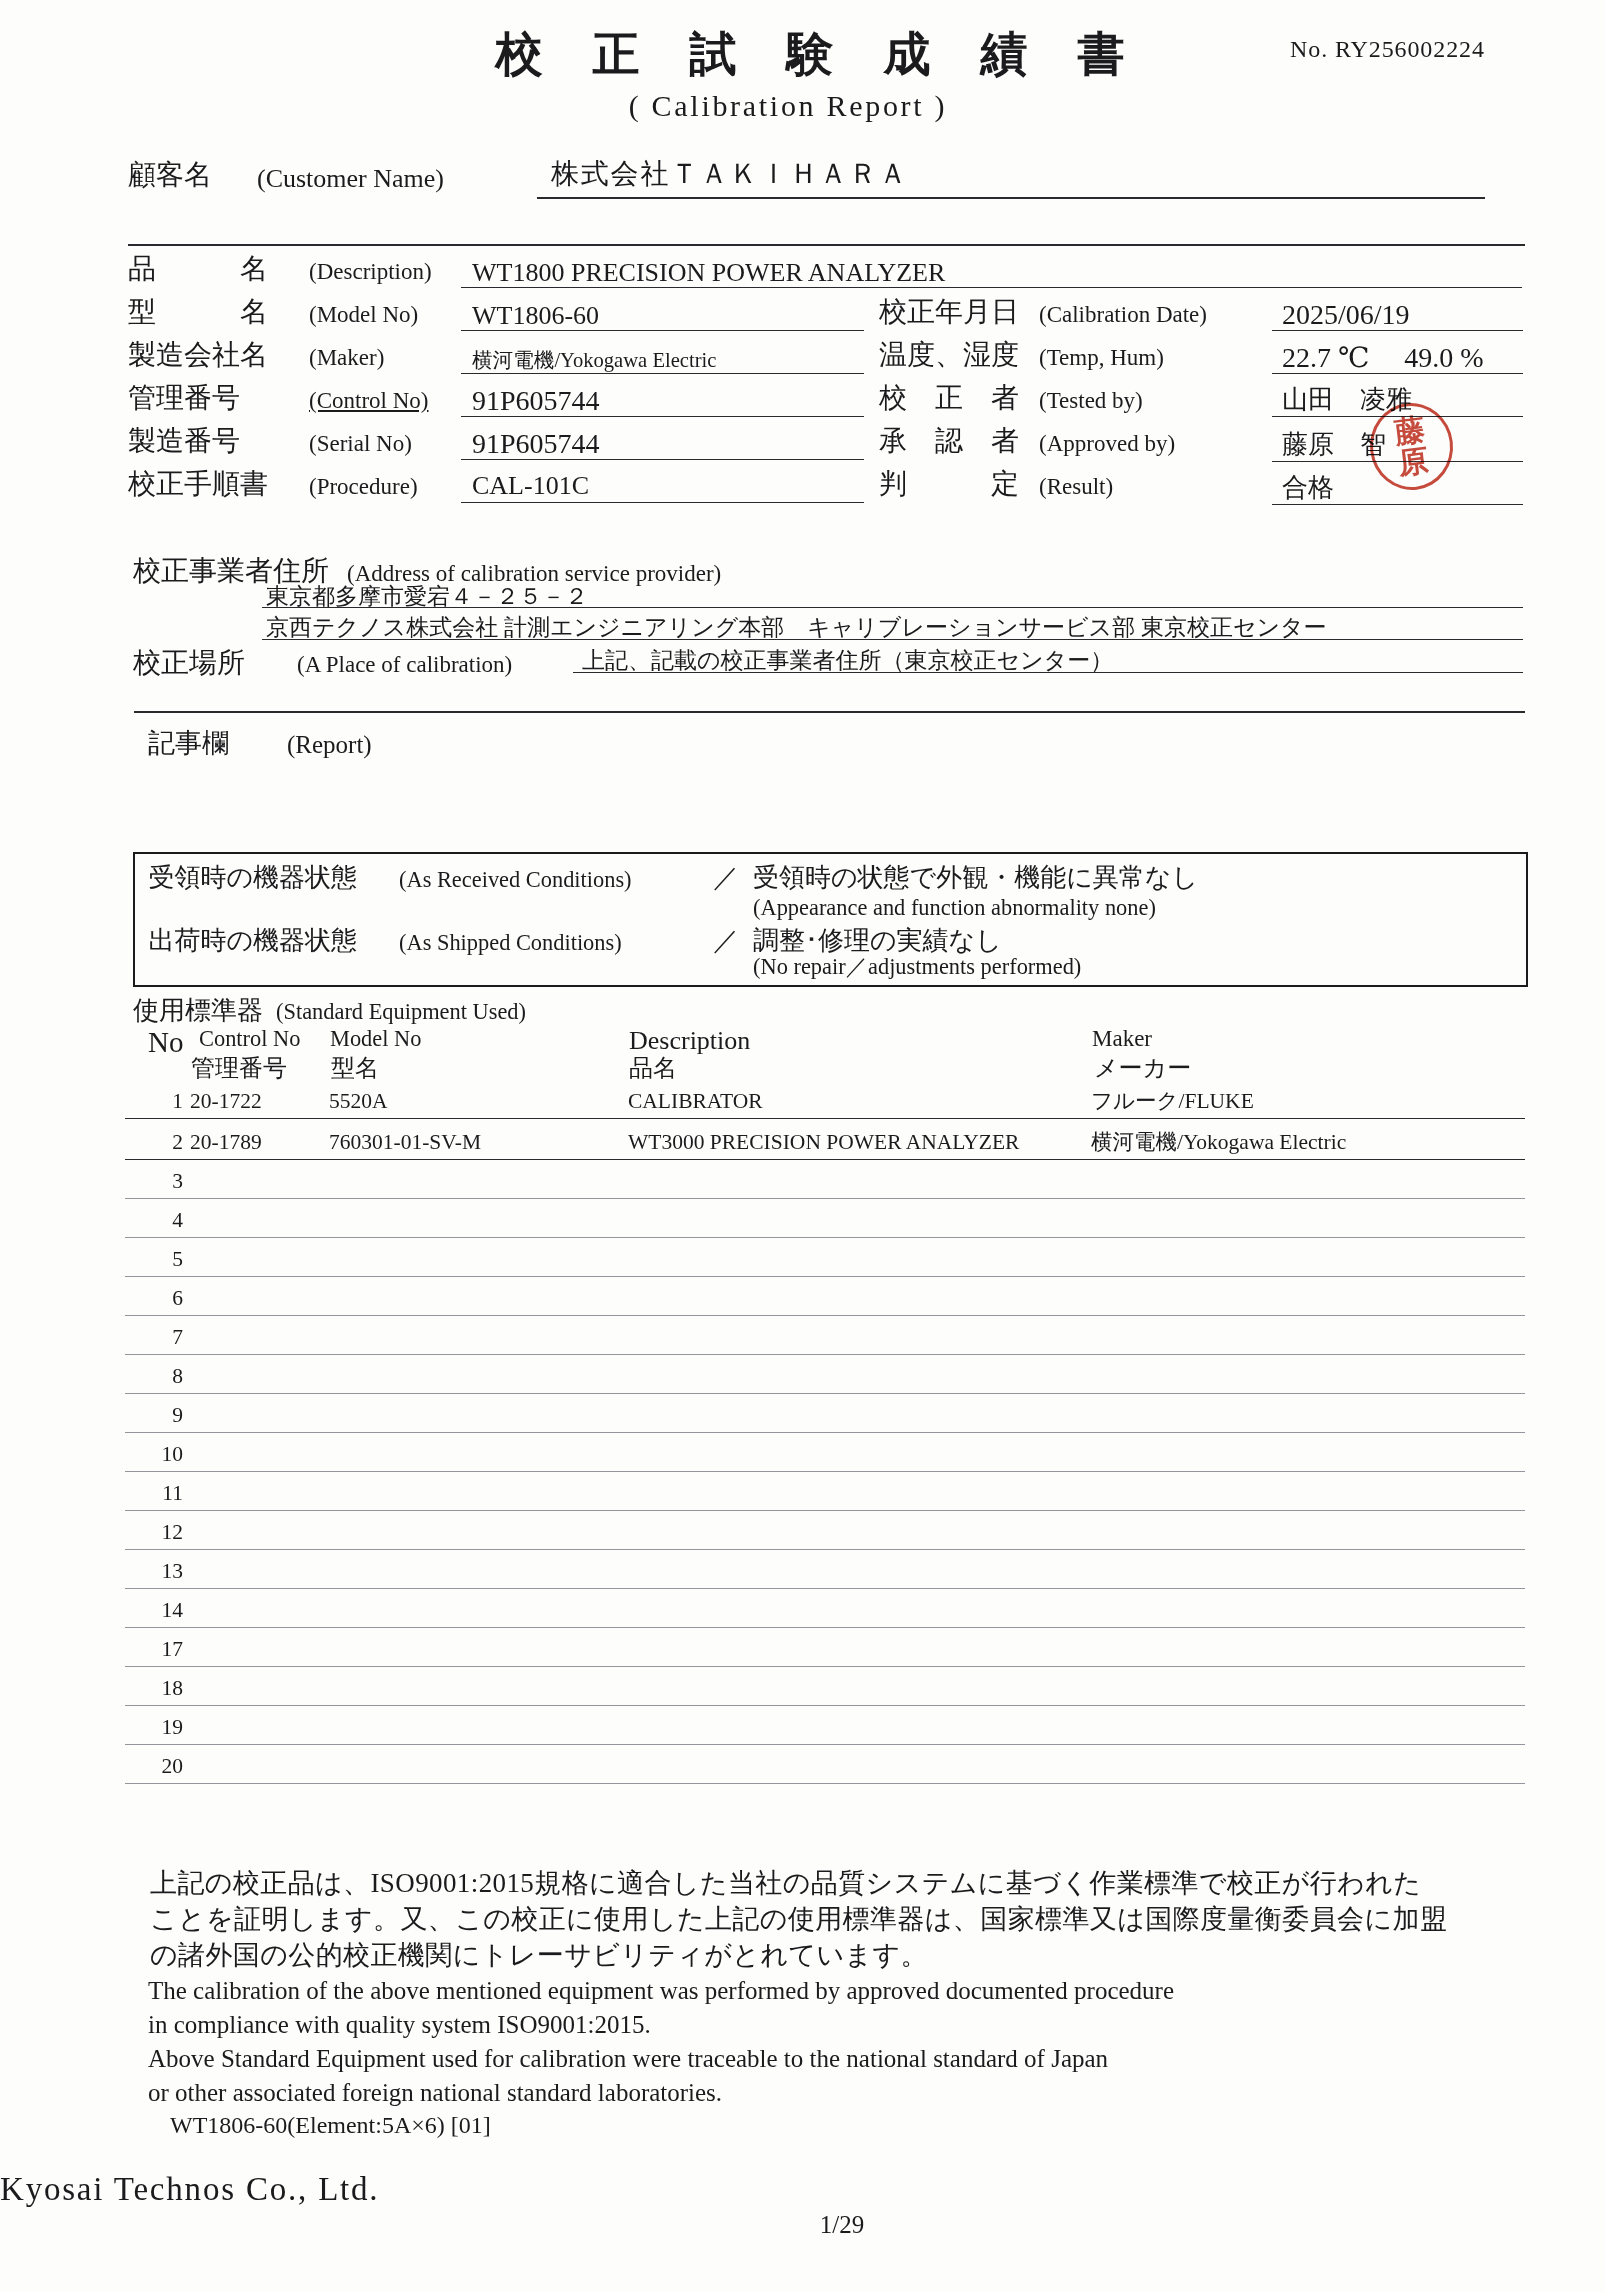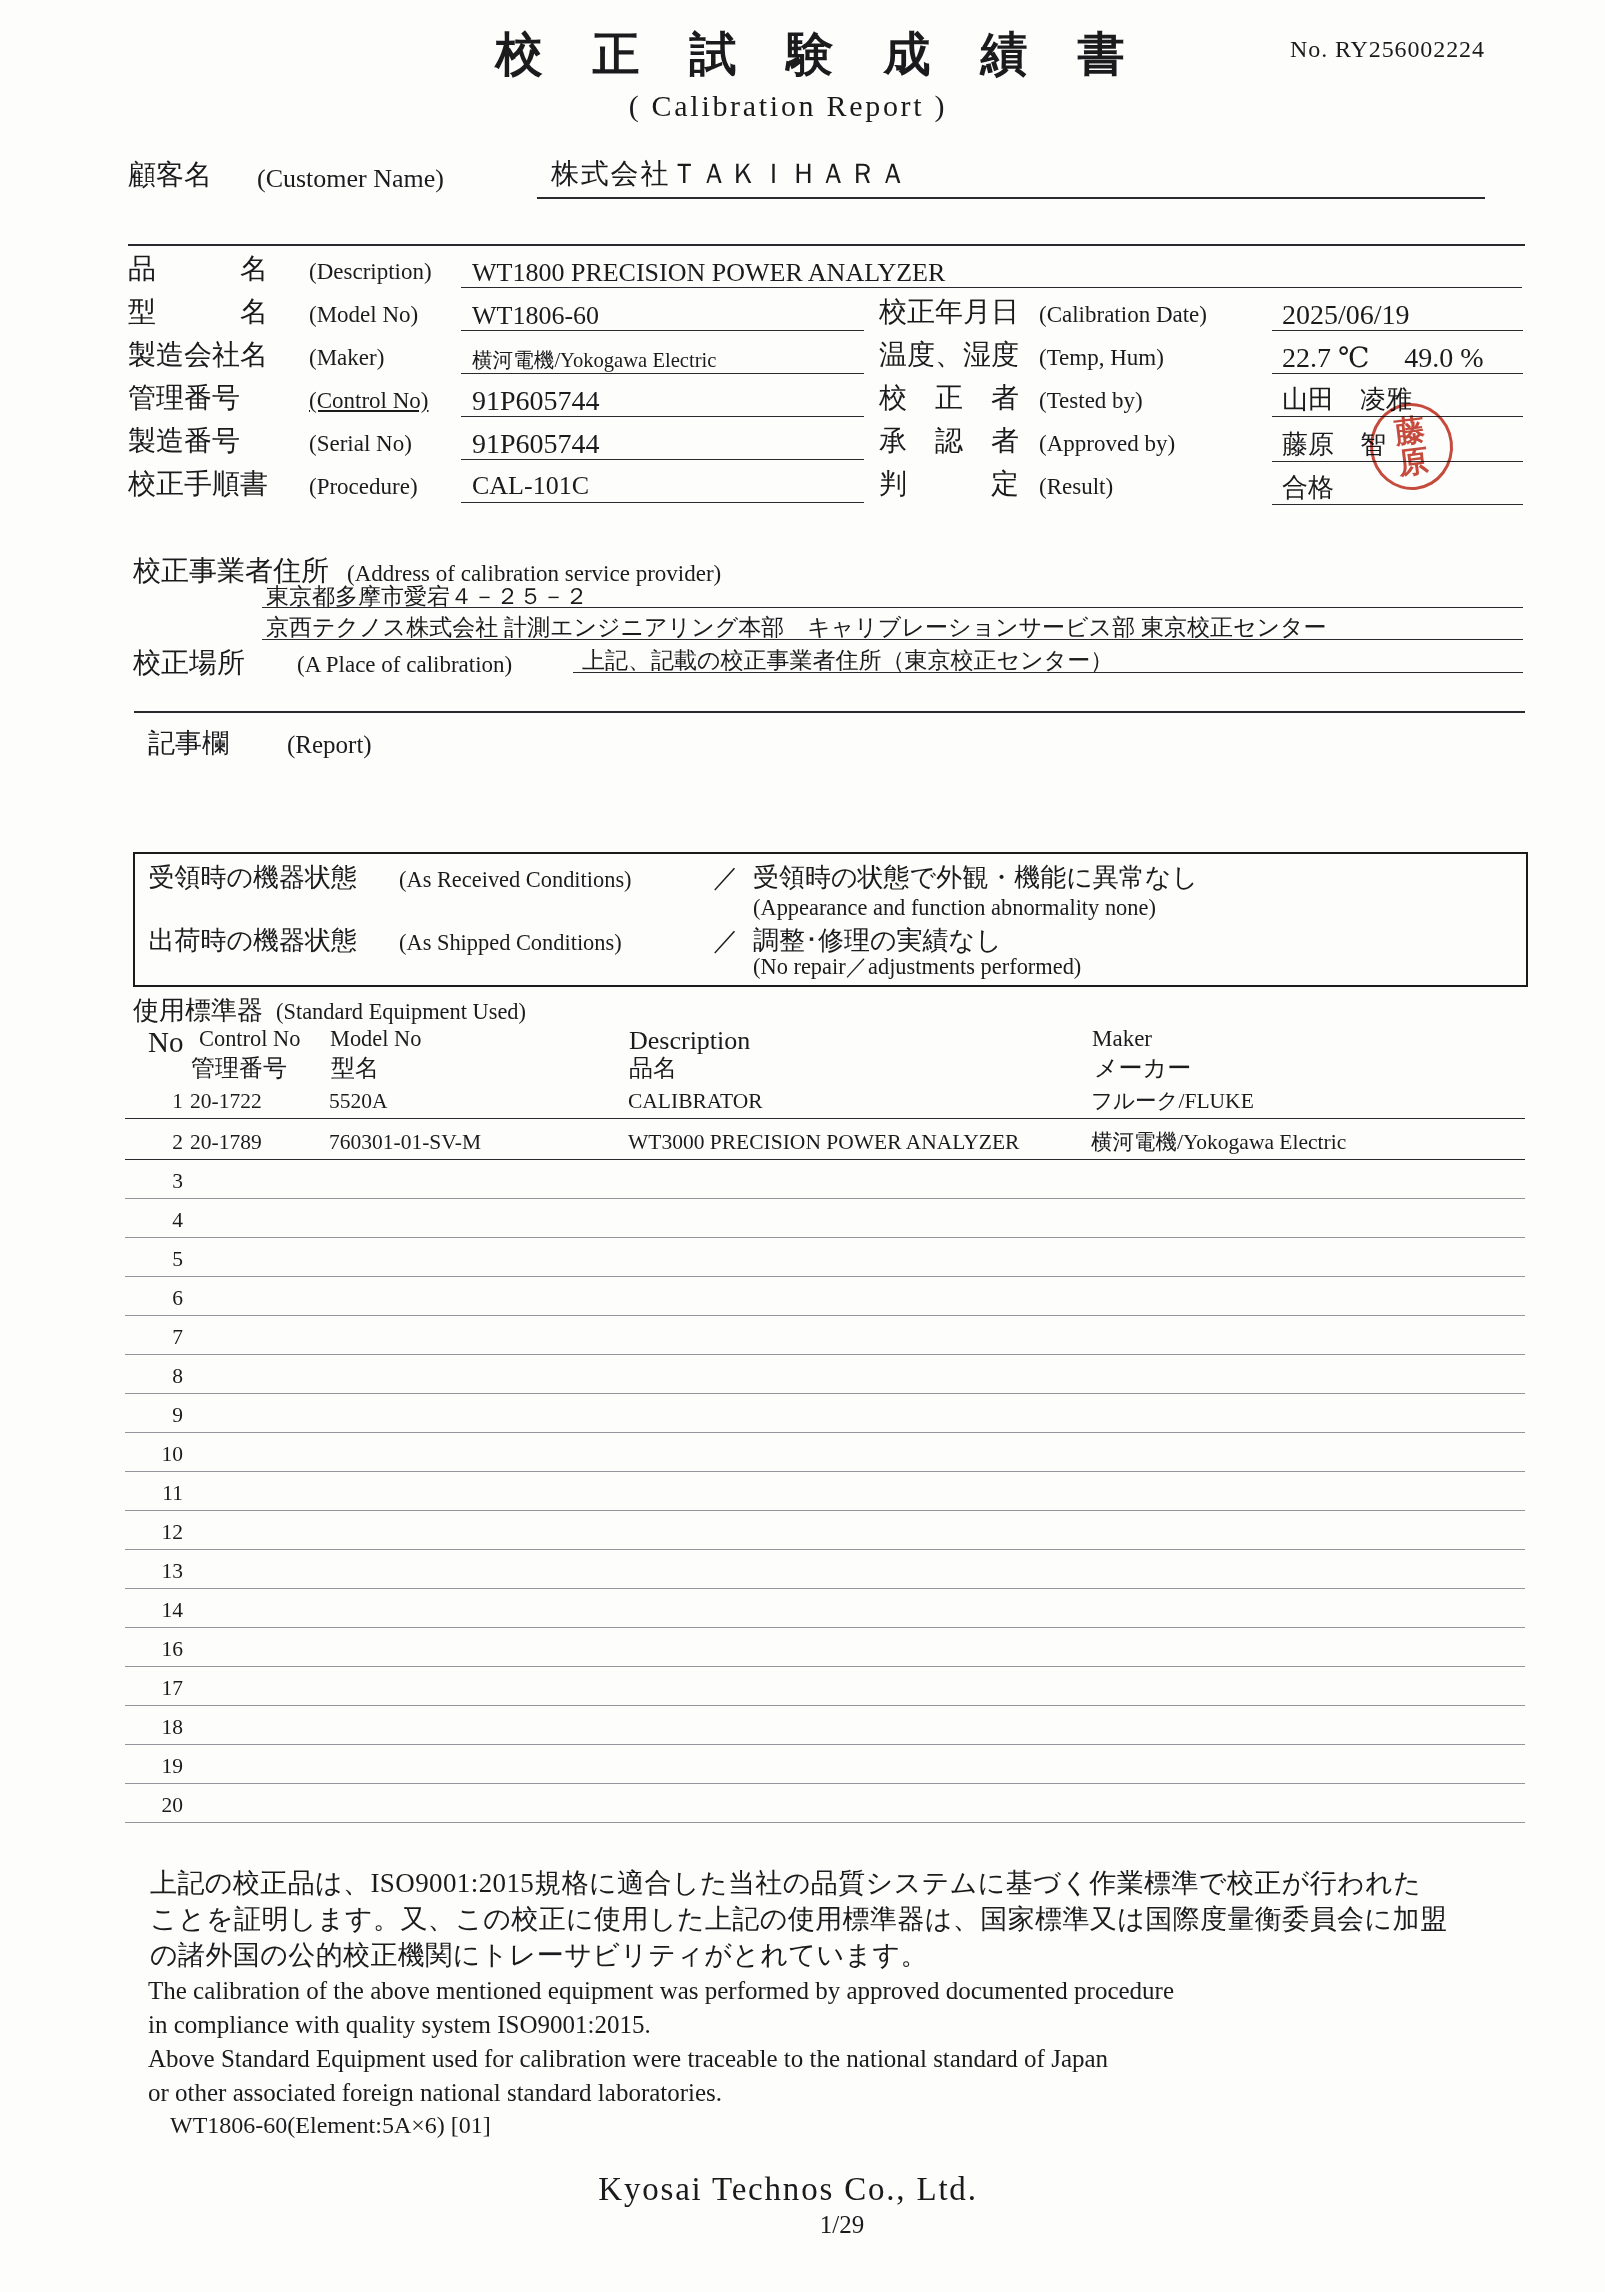--- a/index.html
+++ b/index.html
@@ -46,21 +46,21 @@
     border:3.1px solid var(--stamp_red); border-radius:50%;
     color:var(--stamp_red); transform:rotate(-7deg);
     display:flex; flex-direction:column; align-items:center; justify-content:center;
     mix-blend-mode:multiply; opacity:.92;
   }
   .stamp span{font-size:30px; line-height:1.02; font-weight:700;}
   
   .cert-jp{font-size:27px; letter-spacing:0.4px;}
   .cert-en{font-size:25px;}
   .footnote{font-size:24px;}
-  .footer-co{left:0; top:2171px; width:1576px; text-align:center; font-size:33px; letter-spacing:1.8px;}
+  .footer-co{left:0; top:2171px; width:1576px; text-align:left; font-size:33px; letter-spacing:1.8px;}
   .footer-pg{left:0; top:2211px; width:1684px; text-align:center; font-size:25px;}
 </style>
 </head>
 <body>
 
 <div class="page">
 
   <div class="abs title-wrap">
     <div class="title-jp">校正試験成績書</div>
     <div class="title-en">( Calibration  Report )</div>
@@ -282,27 +282,20 @@
 
     <div class="erow">
       <span class="c no">14</span>
       <span class="c ctl"></span>
       <span class="c mdl"></span>
       <span class="c dsc"></span>
       <span class="c mkr"></span>
     </div>
 
 
-    <div class="erow">
-      <span class="c no">16</span>
-      <span class="c ctl"></span>
-      <span class="c mdl"></span>
-      <span class="c dsc"></span>
-      <span class="c mkr"></span>
-    </div>
 
     <div class="erow">
       <span class="c no">17</span>
       <span class="c ctl"></span>
       <span class="c mdl"></span>
       <span class="c dsc"></span>
       <span class="c mkr"></span>
     </div>
 
     <div class="erow">

